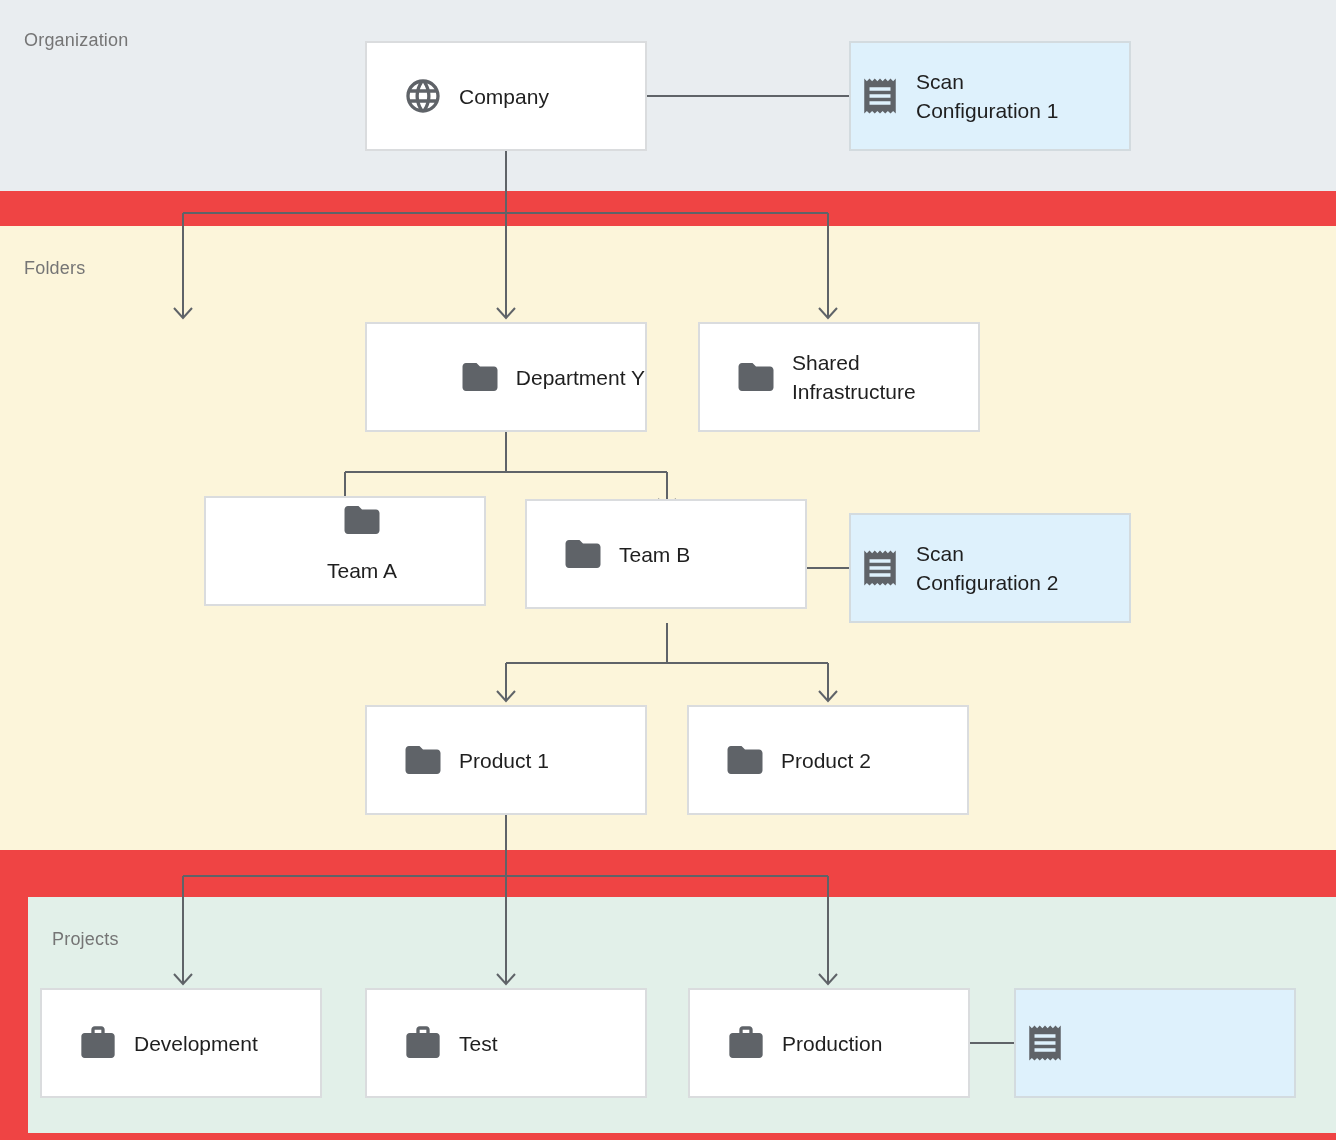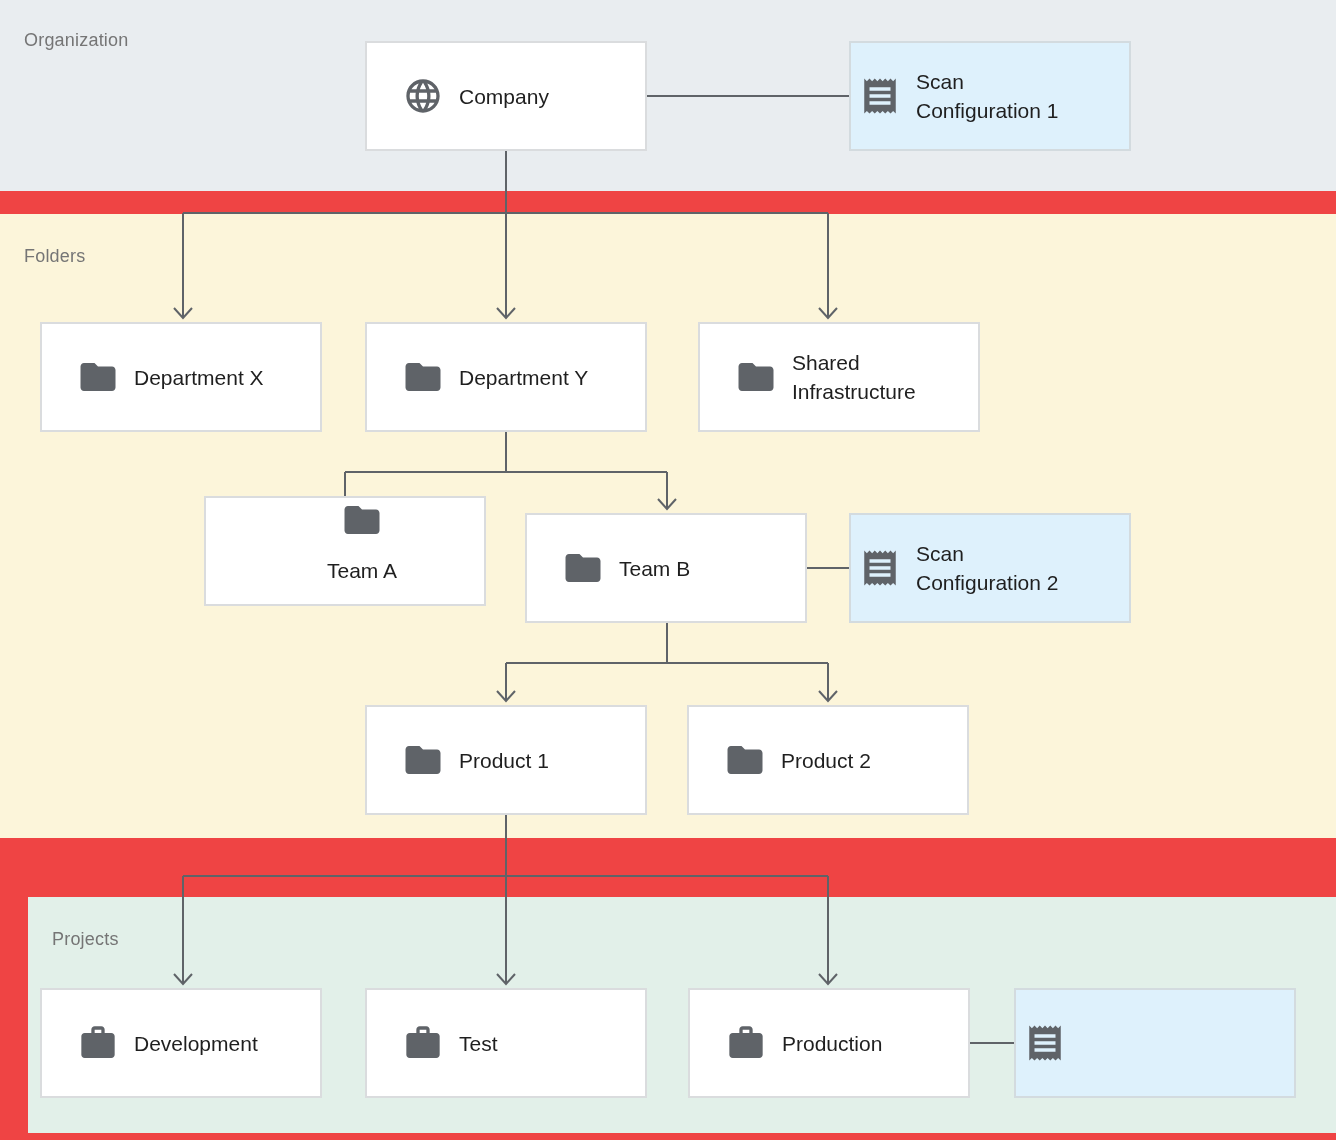--- a/index.html
+++ b/index.html
@@ -10,21 +10,21 @@
   }
   #canvas {
     position: relative;
     width: 1336px;
     height: 1140px;
     background: #ef4444;
     overflow: hidden;
   }
   .band { position: absolute; left: 0; width: 1336px; }
   .band-organization { top: 0;    height: 191px; background: #e9edf0; }
-  .band-folders      { top: 214px; height: 624px; background: #fcf5da; }
+  .band-folders      { top: 226px; height: 624px; background: #fcf5da; }
   .band-projects     { top: 897px; height: 236px; background: #e2f0e9; margin-left: 28px; }
   .band-label {
     position: absolute;
     left: 24px;
     font-size: 18px;
     line-height: 20px;
     color: #757575;
     letter-spacing: 0.2px;
   }
   #connector-layer {
@@ -133,30 +133,22 @@
 
   <div class="node scan-config" style="left:849px; top:41px;">
     <span class="icon-wrap">
       <svg width="42" height="46" viewBox="0 0 24 24">
           <path d="M18 17H6v-2h12v2zm0-4H6v-2h12v2zm0-4H6V7h12v2zM3 22l1.5-1.5L6 22l1.5-1.5L9 22l1.5-1.5L12 22l1.5-1.5L15 22l1.5-1.5L18 22l1.5-1.5L21 22V2l-1.5 1.5L18 2l-1.5 1.5L15 2l-1.5 1.5L12 2l-1.5 1.5L9 2 7.5 3.5 6 2 4.5 3.5 3 2v20z"></path>
         </svg>
     </span>
     <span class="node-label">Scan Configuration 1</span>
   </div>
 
-  <div class="node" style="left:40px; top:322px;">
-    <span class="icon-wrap">
-      <svg width="42" height="42" viewBox="0 0 24 24">
-          <path d="M10 4H4c-1.1 0-1.99.9-1.99 2L2 18c0 1.1.9 2 2 2h16c1.1 0 2-.9 2-2V8c0-1.1-.9-2-2-2h-8l-2-2z"></path>
-        </svg>
-    </span>
-    <span class="node-label">Department X</span>
-  </div>
-
-  <div class="node" style="left:365px; top:322px;">
+
+  <div class="node" style="left:365px; top:322px;justify-content:flex-end;">
     <span class="icon-wrap">
       <svg width="42" height="42" viewBox="0 0 24 24">
           <path d="M10 4H4c-1.1 0-1.99.9-1.99 2L2 18c0 1.1.9 2 2 2h16c1.1 0 2-.9 2-2V8c0-1.1-.9-2-2-2h-8l-2-2z"></path>
         </svg>
     </span>
     <span class="node-label">Department Y</span>
   </div>
 
   <div class="node" style="left:688px; top:322px;margin-left:10px;">
     <span class="icon-wrap">
@@ -169,21 +161,21 @@
 
   <div class="node" style="left:204px; top:496px;flex-direction:column;">
     <span class="icon-wrap">
       <svg width="42" height="42" viewBox="0 0 24 24">
           <path d="M10 4H4c-1.1 0-1.99.9-1.99 2L2 18c0 1.1.9 2 2 2h16c1.1 0 2-.9 2-2V8c0-1.1-.9-2-2-2h-8l-2-2z"></path>
         </svg>
     </span>
     <span class="node-label">Team A</span>
   </div>
 
-  <div class="node" style="left:525px; top:513px;">
+  <div class="node" style="left:525px; top:499px;">
     <span class="icon-wrap">
       <svg width="42" height="42" viewBox="0 0 24 24">
           <path d="M10 4H4c-1.1 0-1.99.9-1.99 2L2 18c0 1.1.9 2 2 2h16c1.1 0 2-.9 2-2V8c0-1.1-.9-2-2-2h-8l-2-2z"></path>
         </svg>
     </span>
     <span class="node-label">Team B</span>
   </div>
 
   <div class="node scan-config" style="left:849px; top:513px;">
     <span class="icon-wrap">

